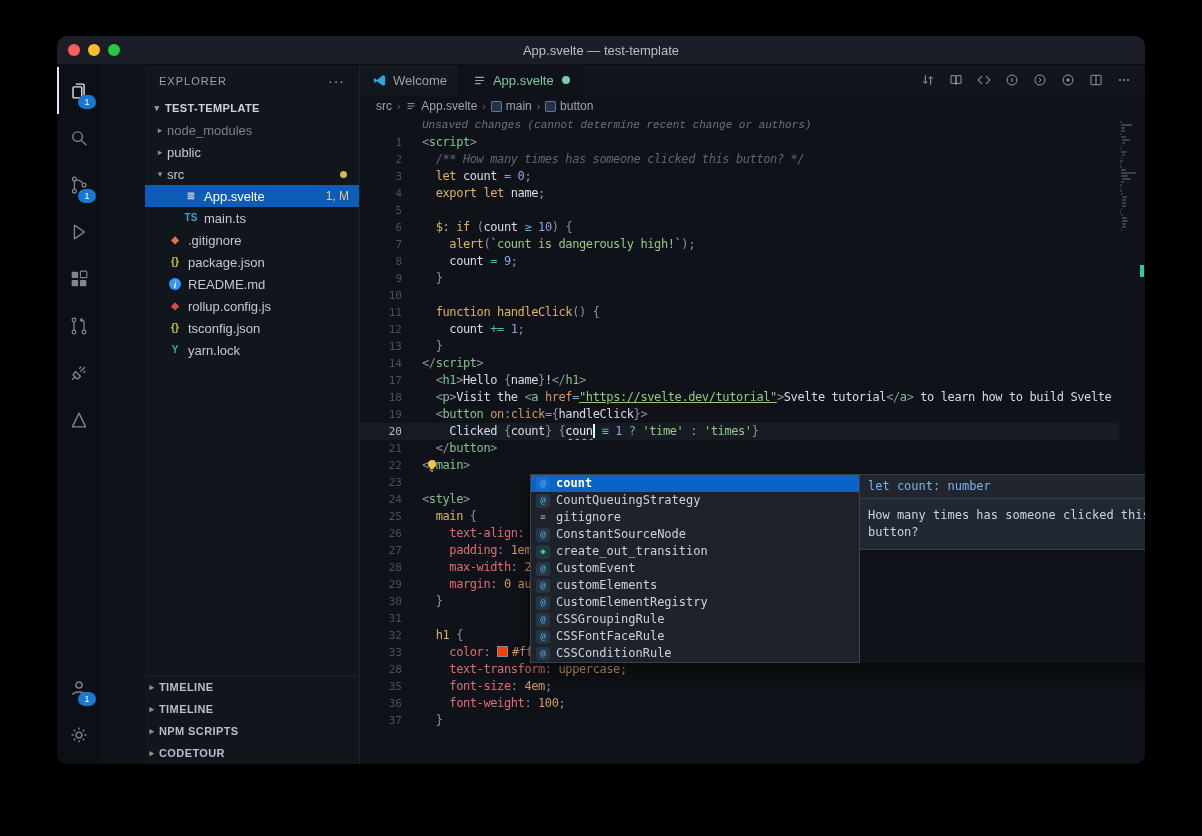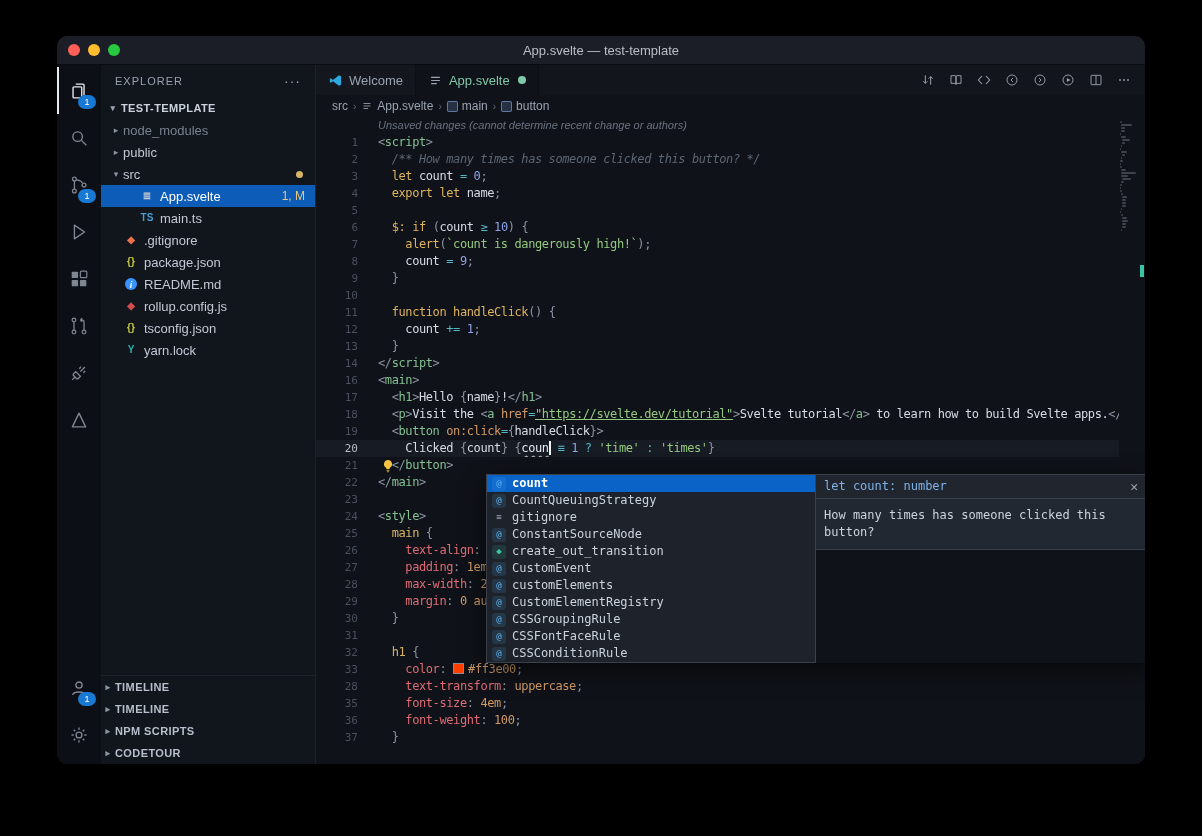--- a/index.html
+++ b/index.html
@@ -19,21 +19,21 @@
   
   .activitybar{width:44px;background:#0c0f15;display:flex;flex-direction:column;align-items:stretch;padding:2px 0 6px;}
   .ab-top,.ab-bottom{display:flex;flex-direction:column;}
   .ab-spacer{flex:1}
   .ab-item{height:47px;display:flex;align-items:center;justify-content:center;color:#7e8692;position:relative;cursor:pointer;}
   .ab-item.active{color:#e6e9ee;box-shadow:inset 2px 0 0 #e6e9ee;}
   .ab-item svg{width:22px;height:22px;display:block;}
   .badge{position:absolute;right:5px;bottom:5px;background:#1878d2;color:#fff;font-size:9px;
          border-radius:8px;min-width:14px;height:14px;display:flex;align-items:center;justify-content:center;padding:0 2px;}
   
-  .sidebar{width:214px;background:#11151c;display:flex;flex-direction:column;border-right:1px solid #1d222b;min-height:0;}
+  .sidebar{width:214px;background:#11151c;display:flex;flex-direction:column;border-right:1px solid #1d222b;min-height:0;margin-left:44px;}
   .sb-header{flex:0 0 32px;display:flex;align-items:center;padding:0 14px;color:#9aa2af;font-size:11px;letter-spacing:1px;}
   .sb-more{margin-left:auto;color:#9aa2af;font-size:14px;letter-spacing:1px;cursor:pointer;}
   .sb-section{flex:0 0 22px;display:flex;align-items:center;font-weight:bold;color:#ccd2dd;font-size:11px;letter-spacing:.4px;padding-left:4px;}
   .sb-section .chev{width:16px;text-align:center;color:#9aa2af;font-size:9px;}
   .tree{flex:1;overflow:hidden;}
   .row{height:22px;display:flex;align-items:center;font-size:13px;color:#c3c9d4;cursor:pointer;}
   .row.dim .flabel{color:#78818f;text-align:right;}
   .row.sel{background:#0c5cb8;color:#fff;}
   .row .chev{width:14px;color:#8b93a0;font-size:9px;text-align:center;flex:0 0 14px;}
   .ficon{width:16px;flex:0 0 16px;margin-right:5px;font-size:10px;font-weight:bold;text-align:center;line-height:14px;}
@@ -56,21 +56,21 @@
   .act svg{width:16px;height:16px;}
   .breadcrumbs{flex:0 0 22px;display:flex;align-items:center;gap:5px;padding-left:16px;font-size:12px;color:#9aa3b2;}
   .crumb{display:flex;align-items:center;gap:4px;cursor:pointer;}
   .crumb-sep{color:#646c79;font-size:10px;}
   .crumb-icon svg{width:12px;height:12px;display:block;}
   .sym{width:11px;height:11px;border-radius:2px;background:rgba(120,160,220,.22);box-shadow:inset 0 0 0 1px rgba(138,180,248,.55);}
   
   .editor-body{flex:1;position:relative;overflow:hidden;background:#0f1218;
                font-family:"DejaVu Sans Mono",monospace;font-size:12px;line-height:17px;}
   .code{position:absolute;inset:0;}
-  .annotation{height:17px;display:flex;align-items:center;padding-left:62px;color:#6b7280;font-style:italic;font-size:11px;font-family:Liberation Sans, sans-serif;}
+  .annotation{height:17px;display:flex;align-items:center;padding-left:62px;color:#6b7280;font-style:italic;font-size:11px;font-family:Liberation Mono, monospace;}
   .code-row{display:flex;height:17px;white-space:pre;}
   .code-row.current{background:rgba(125,145,175,.08);}
   .ln{flex:0 0 42px;width:42px;text-align:right;color:#49505e;font-size:11px;margin-right:20px;cursor:pointer;}
   .current .ln{color:#b6bec9;}
   .lc{flex:1;min-width:0;overflow:hidden;letter-spacing:-0.4px;cursor:text;}
   .tk-p{color:#8b93a3}.tk-k{color:#dfb45c}.tk-v{color:#d6dbe5}.tk-o{color:#56b6c2}
   .tk-n{color:#8fa1e8}.tk-s{color:#95c981}.tk-c{color:#5d6673;font-style:italic}
   .tk-t{color:#83c092}.tk-a{color:#d19a66}.tk-f{color:#dfb45c}.tk-x{color:#d8b564}
   .tk-cp{color:#df6b75}.tk-cv{color:#d19a66}
   .tk-ln{color:#95c981;text-decoration:underline}
@@ -388,21 +388,20 @@
             <div class="code-row"><span class="ln">5</span><span class="lc"></span></div>
             <div class="code-row"><span class="ln">6</span><span class="lc"><span class="tk-v">  </span><span class="tk-k">$:</span><span class="tk-v"> </span><span class="tk-k">if</span><span class="tk-v"> </span><span class="tk-p">(</span><span class="tk-v">count </span><span class="tk-o">≥</span><span class="tk-v"> </span><span class="tk-n">10</span><span class="tk-p">)</span><span class="tk-v"> </span><span class="tk-p">{</span></span></div>
             <div class="code-row"><span class="ln">7</span><span class="lc"><span class="tk-v">    </span><span class="tk-f">alert</span><span class="tk-p">(</span><span class="tk-s">`count is dangerously high!`</span><span class="tk-p">);</span></span></div>
             <div class="code-row"><span class="ln">8</span><span class="lc"><span class="tk-v">    </span><span class="tk-v">count </span><span class="tk-o">=</span><span class="tk-v"> </span><span class="tk-n">9</span><span class="tk-p">;</span></span></div>
             <div class="code-row"><span class="ln">9</span><span class="lc"><span class="tk-v">  </span><span class="tk-p">}</span></span></div>
             <div class="code-row"><span class="ln">10</span><span class="lc"></span></div>
             <div class="code-row"><span class="ln">11</span><span class="lc"><span class="tk-v">  </span><span class="tk-k">function</span><span class="tk-v"> </span><span class="tk-f">handleClick</span><span class="tk-p">()</span><span class="tk-v"> </span><span class="tk-p">{</span></span></div>
             <div class="code-row"><span class="ln">12</span><span class="lc"><span class="tk-v">    </span><span class="tk-v">count </span><span class="tk-o">+=</span><span class="tk-v"> </span><span class="tk-n">1</span><span class="tk-p">;</span></span></div>
             <div class="code-row"><span class="ln">13</span><span class="lc"><span class="tk-v">  </span><span class="tk-p">}</span></span></div>
             <div class="code-row"><span class="ln">14</span><span class="lc"><span class="tk-p">&lt;/</span><span class="tk-t">script</span><span class="tk-p">&gt;</span></span></div>
-            <div class="code-row"><span class="ln">16</span><span class="lc"><span class="tk-p">&lt;</span><span class="tk-t">main</span><span class="tk-p">&gt;</span></span></div>
             <div class="code-row"><span class="ln">17</span><span class="lc"><span class="tk-v">  </span><span class="tk-p">&lt;</span><span class="tk-t">h1</span><span class="tk-p">&gt;</span><span class="tk-v">Hello </span><span class="tk-p">{</span><span class="tk-v">name</span><span class="tk-p">}</span><span class="tk-v">!</span><span class="tk-p">&lt;/</span><span class="tk-t">h1</span><span class="tk-p">&gt;</span></span></div>
             <div class="code-row"><span class="ln">18</span><span class="lc"><span class="tk-v">  </span><span class="tk-p">&lt;</span><span class="tk-t">p</span><span class="tk-p">&gt;</span><span class="tk-v">Visit the </span><span class="tk-p">&lt;</span><span class="tk-t">a</span><span class="tk-v"> </span><span class="tk-a">href</span><span class="tk-o">=</span><span class="tk-ln">"https://svelte.dev/tutorial"</span><span class="tk-p">&gt;</span><span class="tk-v">Svelte tutorial</span><span class="tk-p">&lt;/</span><span class="tk-t">a</span><span class="tk-p">&gt;</span><span class="tk-v"> to learn how to build Svelte apps.</span><span class="tk-p">&lt;/</span><span class="tk-t">p</span><span class="tk-p">&gt;</span></span></div>
             <div class="code-row"><span class="ln">19</span><span class="lc"><span class="tk-v">  </span><span class="tk-p">&lt;</span><span class="tk-t">button</span><span class="tk-v"> </span><span class="tk-a">on:click</span><span class="tk-o">=</span><span class="tk-p">{</span><span class="tk-v">handleClick</span><span class="tk-p">}&gt;</span></span></div>
             <div class="code-row current"><span class="ln">20</span><span class="lc"><span class="tk-v">    </span><span class="tk-v">Clicked </span><span class="tk-p">{</span><span class="tk-v">count</span><span class="tk-p">}</span><span class="tk-v"> </span><span class="tk-p">{</span><span class="tk-u">coun</span><span class="cursor"></span><span class="tk-v"> </span><span class="tk-o">≡</span><span class="tk-v"> </span><span class="tk-n">1</span><span class="tk-v"> </span><span class="tk-o">?</span><span class="tk-v"> </span><span class="tk-s">'time'</span><span class="tk-v"> </span><span class="tk-o">:</span><span class="tk-v"> </span><span class="tk-s">'times'</span><span class="tk-p">}</span></span></div>
             <div class="code-row"><span class="ln">21</span><span class="lc"><span class="tk-v">  </span><span class="tk-p">&lt;/</span><span class="tk-t">button</span><span class="tk-p">&gt;</span></span></div>
             <div class="code-row"><span class="ln">22</span><span class="lc"><span class="tk-p">&lt;/</span><span class="tk-t">main</span><span class="tk-p">&gt;</span></span></div>
             <div class="code-row"><span class="ln">23</span><span class="lc"></span></div>
             <div class="code-row"><span class="ln">24</span><span class="lc"><span class="tk-p">&lt;</span><span class="tk-t">style</span><span class="tk-p">&gt;</span></span></div>
             <div class="code-row"><span class="ln">25</span><span class="lc"><span class="tk-v">  </span><span class="tk-x">main</span><span class="tk-v"> </span><span class="tk-p">{</span></span></div>
             <div class="code-row"><span class="ln">26</span><span class="lc"><span class="tk-v">    </span><span class="tk-cp">text-align</span><span class="tk-p">:</span><span class="tk-v"> </span><span class="tk-cv">center</span><span class="tk-p">;</span></span></div>

